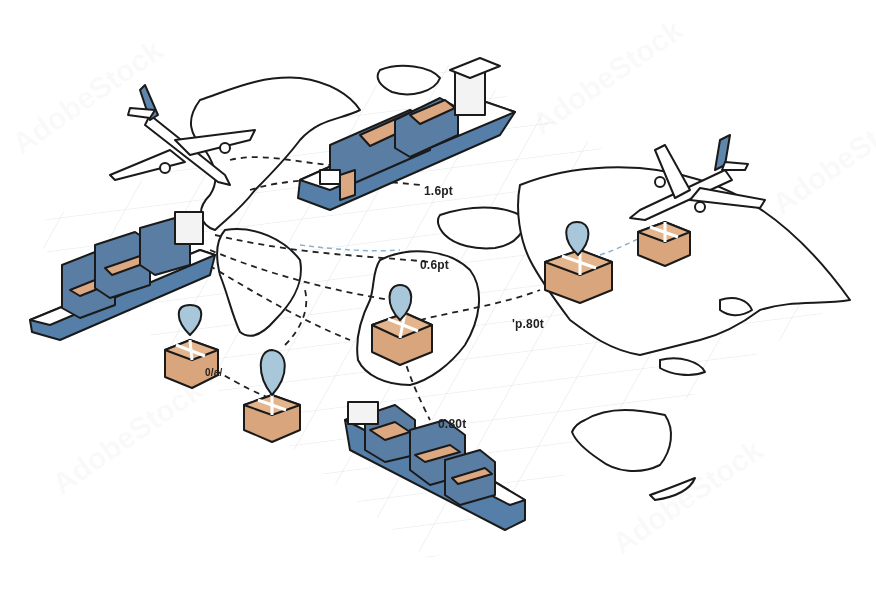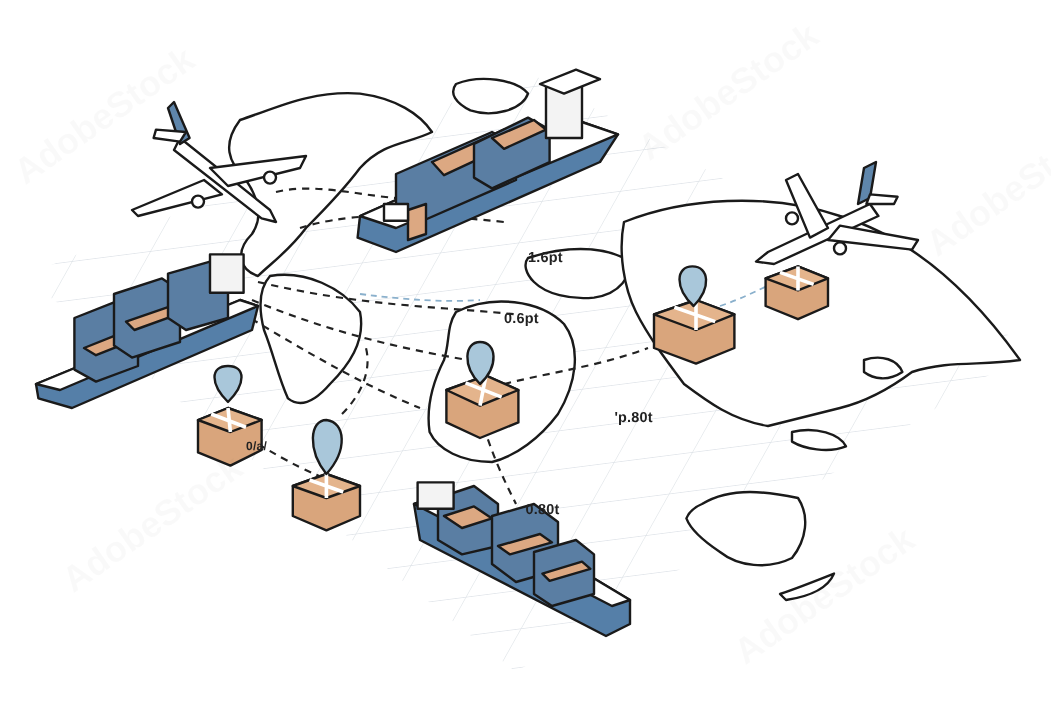--- a/index.html
+++ b/index.html
@@ -149,23 +149,23 @@
       </g>
 
       <g>
         <polygon points="638,232 665,222 690,232 690,255 665,266 638,255" fill="#d9a57c"></polygon>
         <polygon points="638,232 665,222 690,232 665,242" fill="#e4b48c"></polygon>
         <path d="M650,227 L678,237 M665,222 L665,242" stroke="#ffffff" stroke-width="3"></path>
       </g>
     </g>
   </svg>
 
-  <span class="label" style="left:440px; top:184px;margin-top:23px;">1.6pt</span>
+  <span class="label" style="left:424px; top:184px;">1.6pt</span>
   <span class="label" style="left:420px; top:258px;">0.6pt</span>
-  <span class="label" style="left:512px; top:317px;margin-top:24px;">'p.80t</span>
+  <span class="label" style="left:512px; top:317px;">'p.80t</span>
   <span class="label" style="left:438px; top:417px;">0.80t</span>
   <span class="label" style="left:205px; top:367px; font-size:10px;">0/a/</span>
 
   <span class="watermark" style="left:0px; top:80px;">AdobeStock</span>
   <span class="watermark" style="left:520px; top:60px;">AdobeStock</span>
   <span class="watermark" style="left:760px; top:140px;">AdobeStock</span>
   <span class="watermark" style="left:40px; top:420px;">AdobeStock</span>
   <span class="watermark" style="left:600px; top:480px;">AdobeStock</span>
 </div>
 

